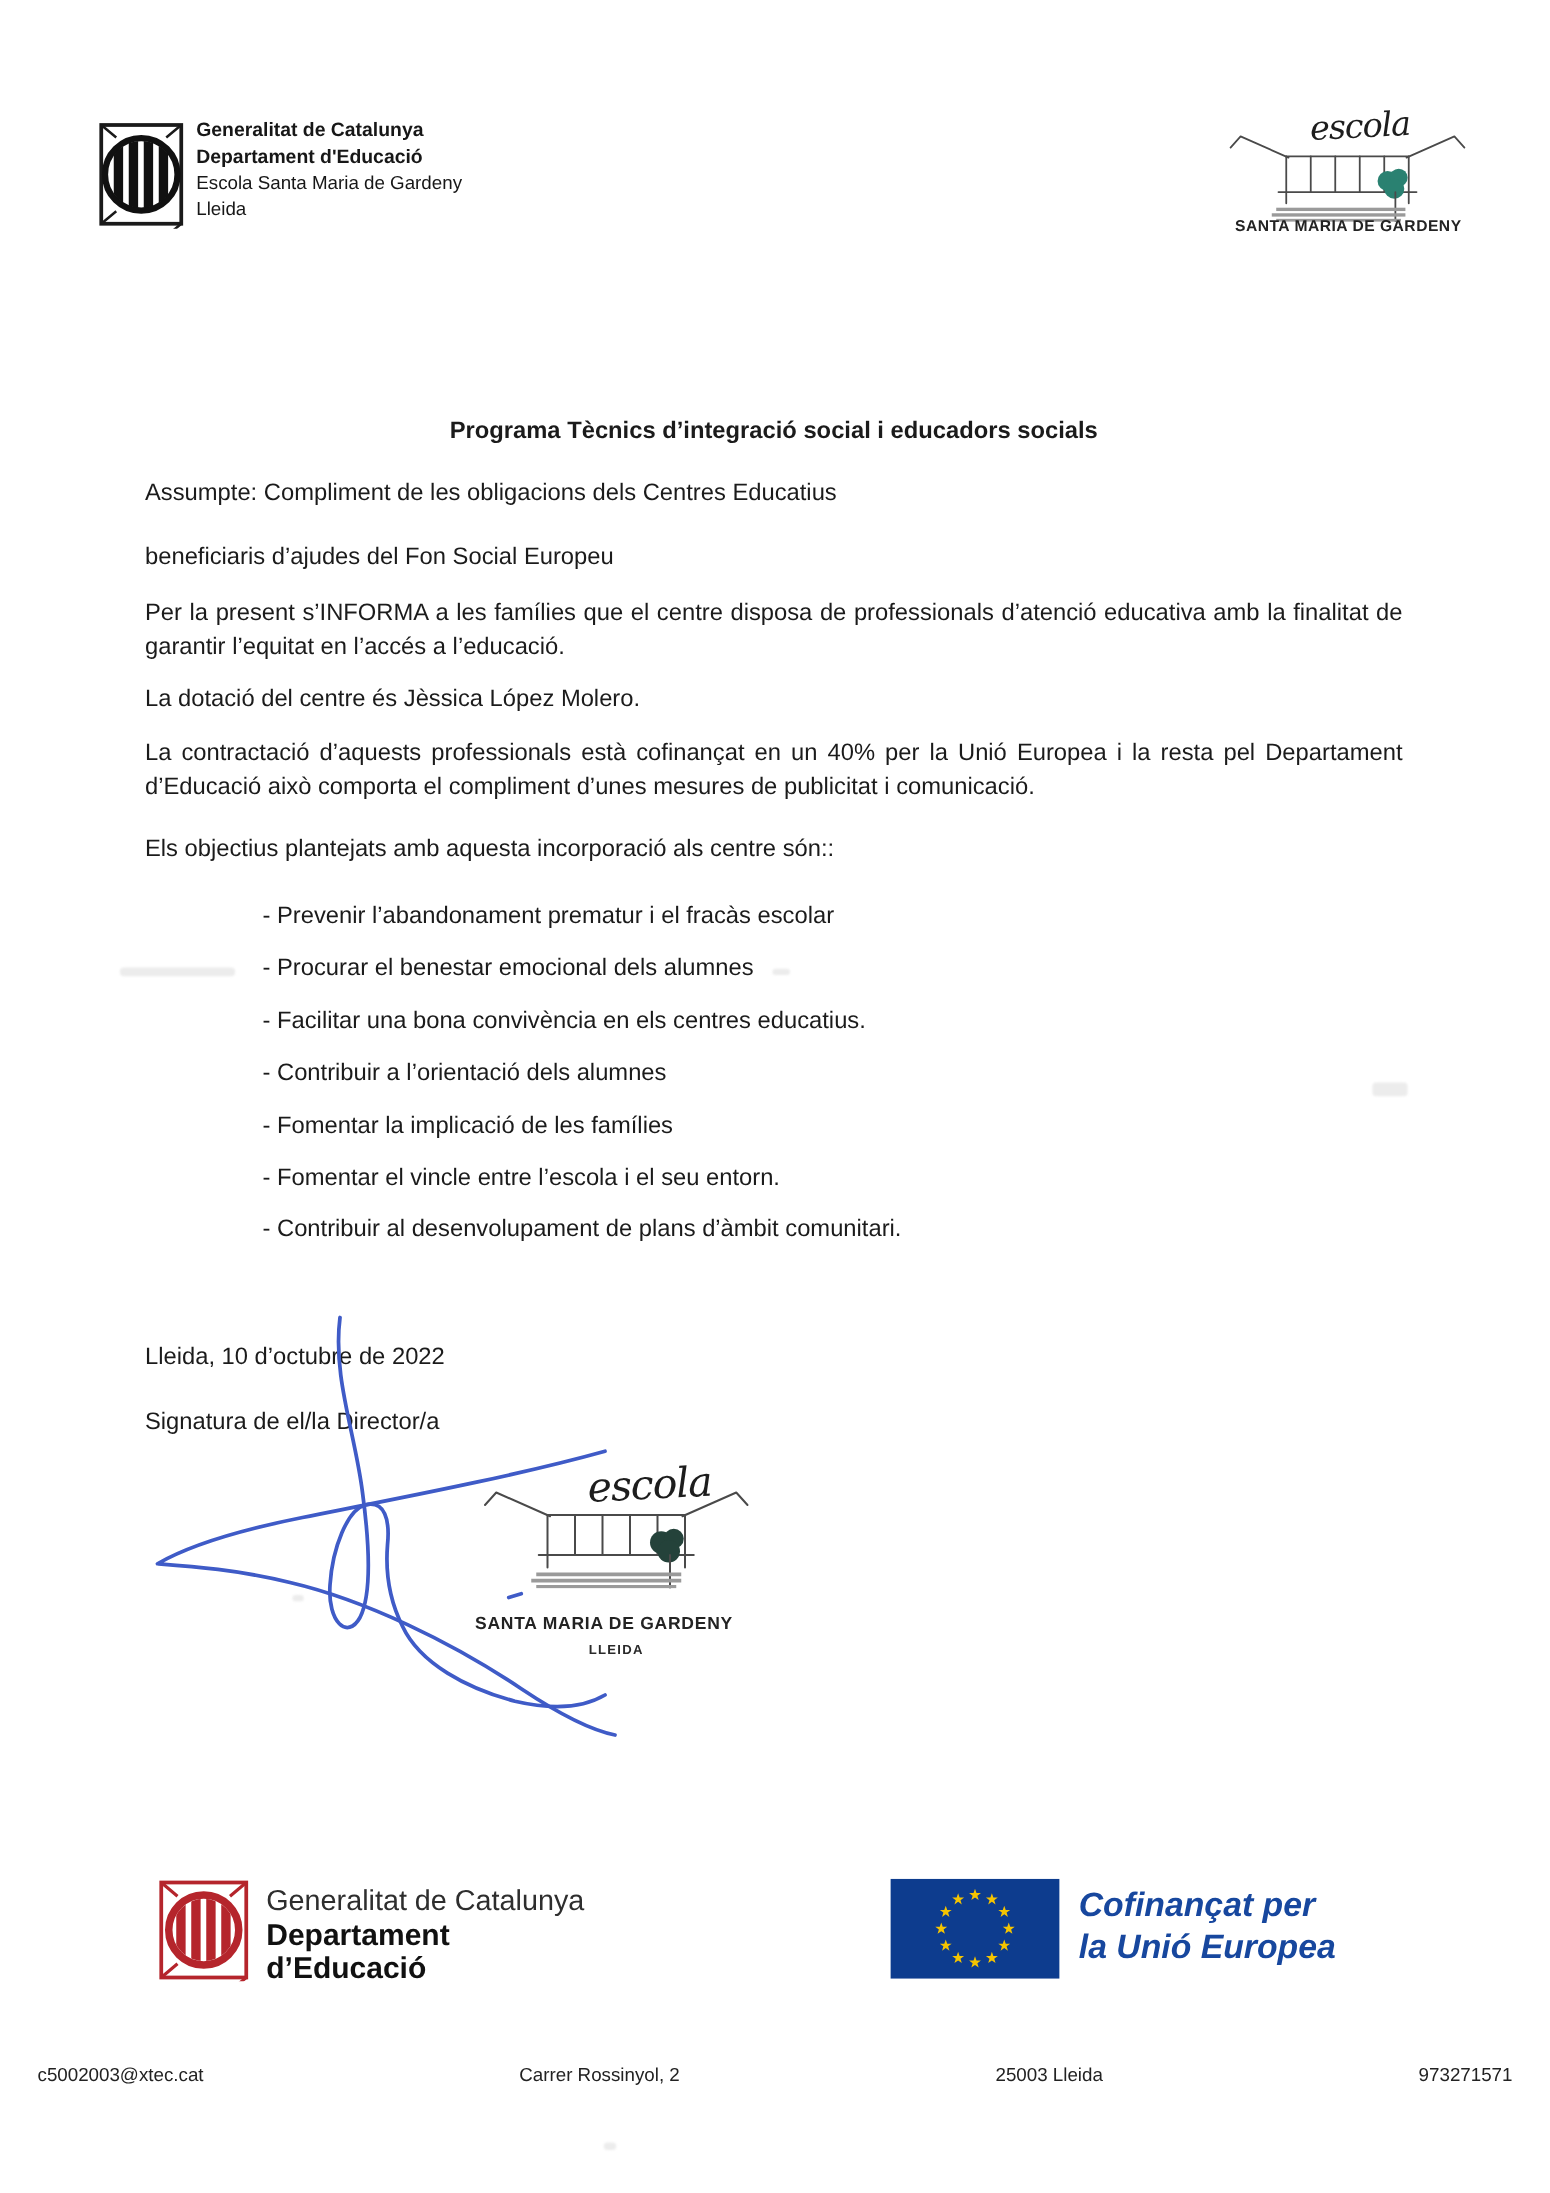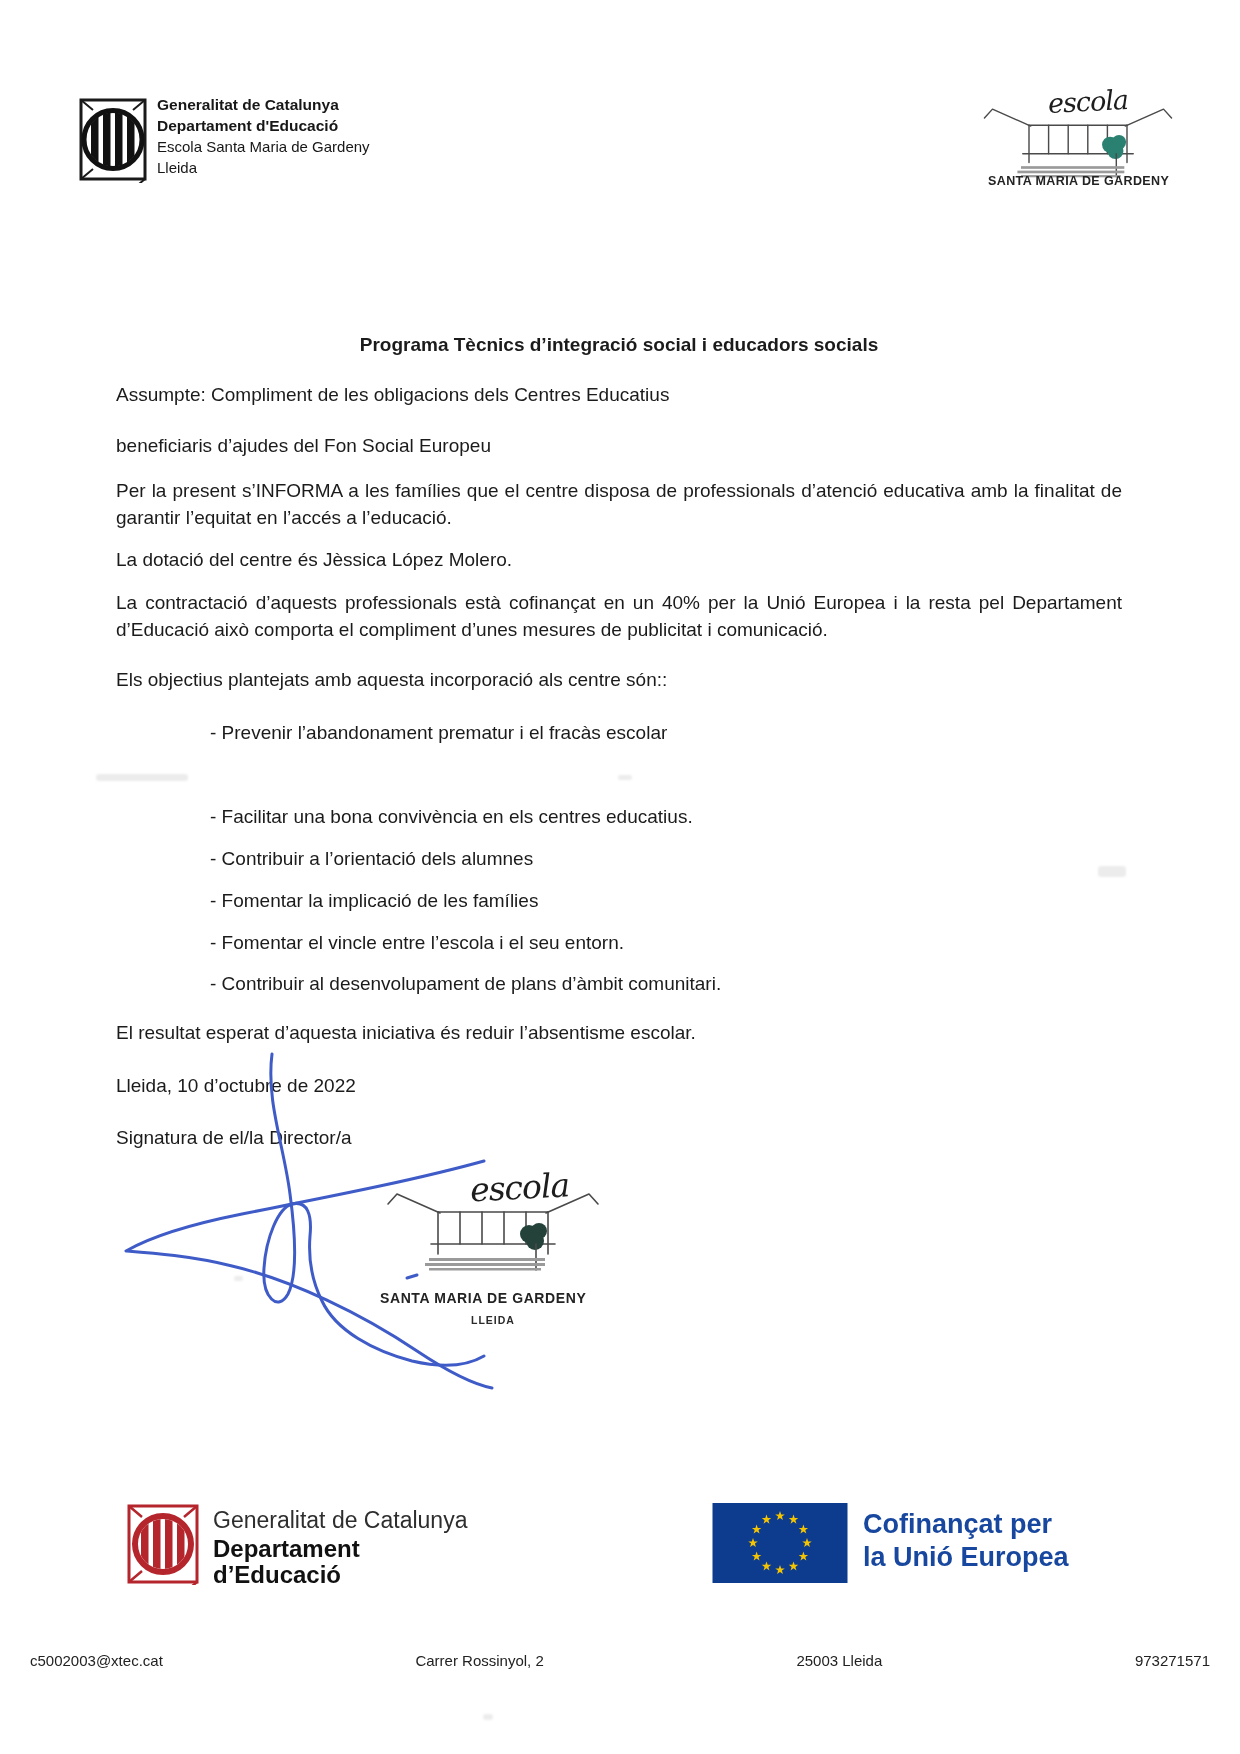--- a/index.html
+++ b/index.html
@@ -64,21 +64,21 @@
   .bline{fill:none;stroke:#4a4a4a;stroke-width:1.6;stroke-linecap:round;stroke-linejoin:round;}
   .tree{fill:var(--tree-color,#2a8171);}
   .gbar{fill:#9a9a9a;}
 
   
   .gencat-footer-shield{left:126px;top:1487px;width:74px;height:82px;}
   .gf-line1{left:213px;top:1491px;font-size:23px;color:#2e2e2e;}
   .gf-line2{left:213px;top:1519px;font-size:24px;font-weight:bold;color:#111;}
   .gf-line3{left:213px;top:1545px;font-size:24px;font-weight:bold;color:#111;}
   .eu-flag{left:712px;top:1487px;width:136px;height:80px;}
-  .eu-text{left:863px;top:1492px;font-size:27px;line-height:33px;font-weight:bold;color:var(--eu-text-blue,#17479e);}
+  .eu-text{left:863px;top:1492px;font-size:27px;line-height:33px;font-weight:bold;color:var(--eu-text-blue,#17479e);font-style:italic;}
   .contact{left:30px;top:1636px;width:1180px;display:flex;justify-content:space-between;gap:24px;font-size:15px;color:#222;}
 
   
   .artifact{background:#ececec;border-radius:3px;filter:blur(1px);}
 </style>
 </head>
 <body>
 
 <div class="page">
 
@@ -141,27 +141,27 @@
 
   <div class="abs bt title" style="top:315px">Programa Tècnics d’integració social i educadors socials</div>
   <div class="abs bt" style="top:365px">Assumpte: Compliment de les obligacions dels Centres Educatius</div>
   <div class="abs bt" style="top:416px">beneficiaris d’ajudes del Fon Social Europeu</div>
   <div class="abs bt just" style="top:461px">Per la present s’INFORMA a les famílies que el centre disposa de professionals d’atenció educativa amb la finalitat de garantir l’equitat en l’accés a l’educació.</div>
   <div class="abs bt" style="top:530px">La dotació del centre és Jèssica López Molero.</div>
   <div class="abs bt just" style="top:573px">La contractació d’aquests professionals està cofinançat en un 40% per la Unió Europea i la resta pel Departament d’Educació això comporta el compliment d’unes mesures de publicitat i comunicació.</div>
   <div class="abs bt" style="top:650px">Els objectius plantejats amb aquesta incorporació als centre són::</div>
 
   <div class="abs bullet" style="top:703px">- Prevenir l’abandonament prematur i el fracàs escolar</div>
+  <div class="abs bullet" style="top:745px">- Procurar el benestar emocional dels alumnes</div>
   <div class="abs bullet" style="top:787px">- Facilitar una bona convivència en els centres educatius.</div>
   <div class="abs bullet" style="top:829px">- Contribuir a l’orientació dels alumnes</div>
   <div class="abs bullet" style="top:871px">- Fomentar la implicació de les famílies</div>
   <div class="abs bullet" style="top:913px">- Fomentar el vincle entre l’escola i el seu entorn.</div>
   <div class="abs bullet" style="top:954px">- Contribuir al desenvolupament de plans d’àmbit comunitari.</div>
 
-  <div class="abs bt" style="top:1003px">El resultat esperat d’aquesta iniciativa és reduir l’absentisme escolar.</div>
   <div class="abs bt" style="top:1056px">Lleida, 10 d’octubre de 2022</div>
   <div class="abs bt" style="top:1108px">Signatura de el/la Director/a</div>
 
   <svg class="abs signature-svg" width="410" height="345" viewBox="0 0 410 345">
     <path d="M160,8 C154,55 172,100 178,148 C183,185 186,228 176,248 C166,266 150,252 152,222 C154,192 166,162 180,158 C196,154 200,170 198,190 C196,215 200,235 210,255 C224,285 262,305 300,315 C330,322 355,320 372,310"></path>
     <path d="M372,115 C300,135 210,152 130,168 C85,177 40,190 14,205 C40,207 80,210 120,220 C180,234 250,268 305,305 C335,325 360,338 380,342"></path>
     <path d="M295,232 l10,-3"></path>
   </svg>
 
   <div class="abs school-logo stamp">

